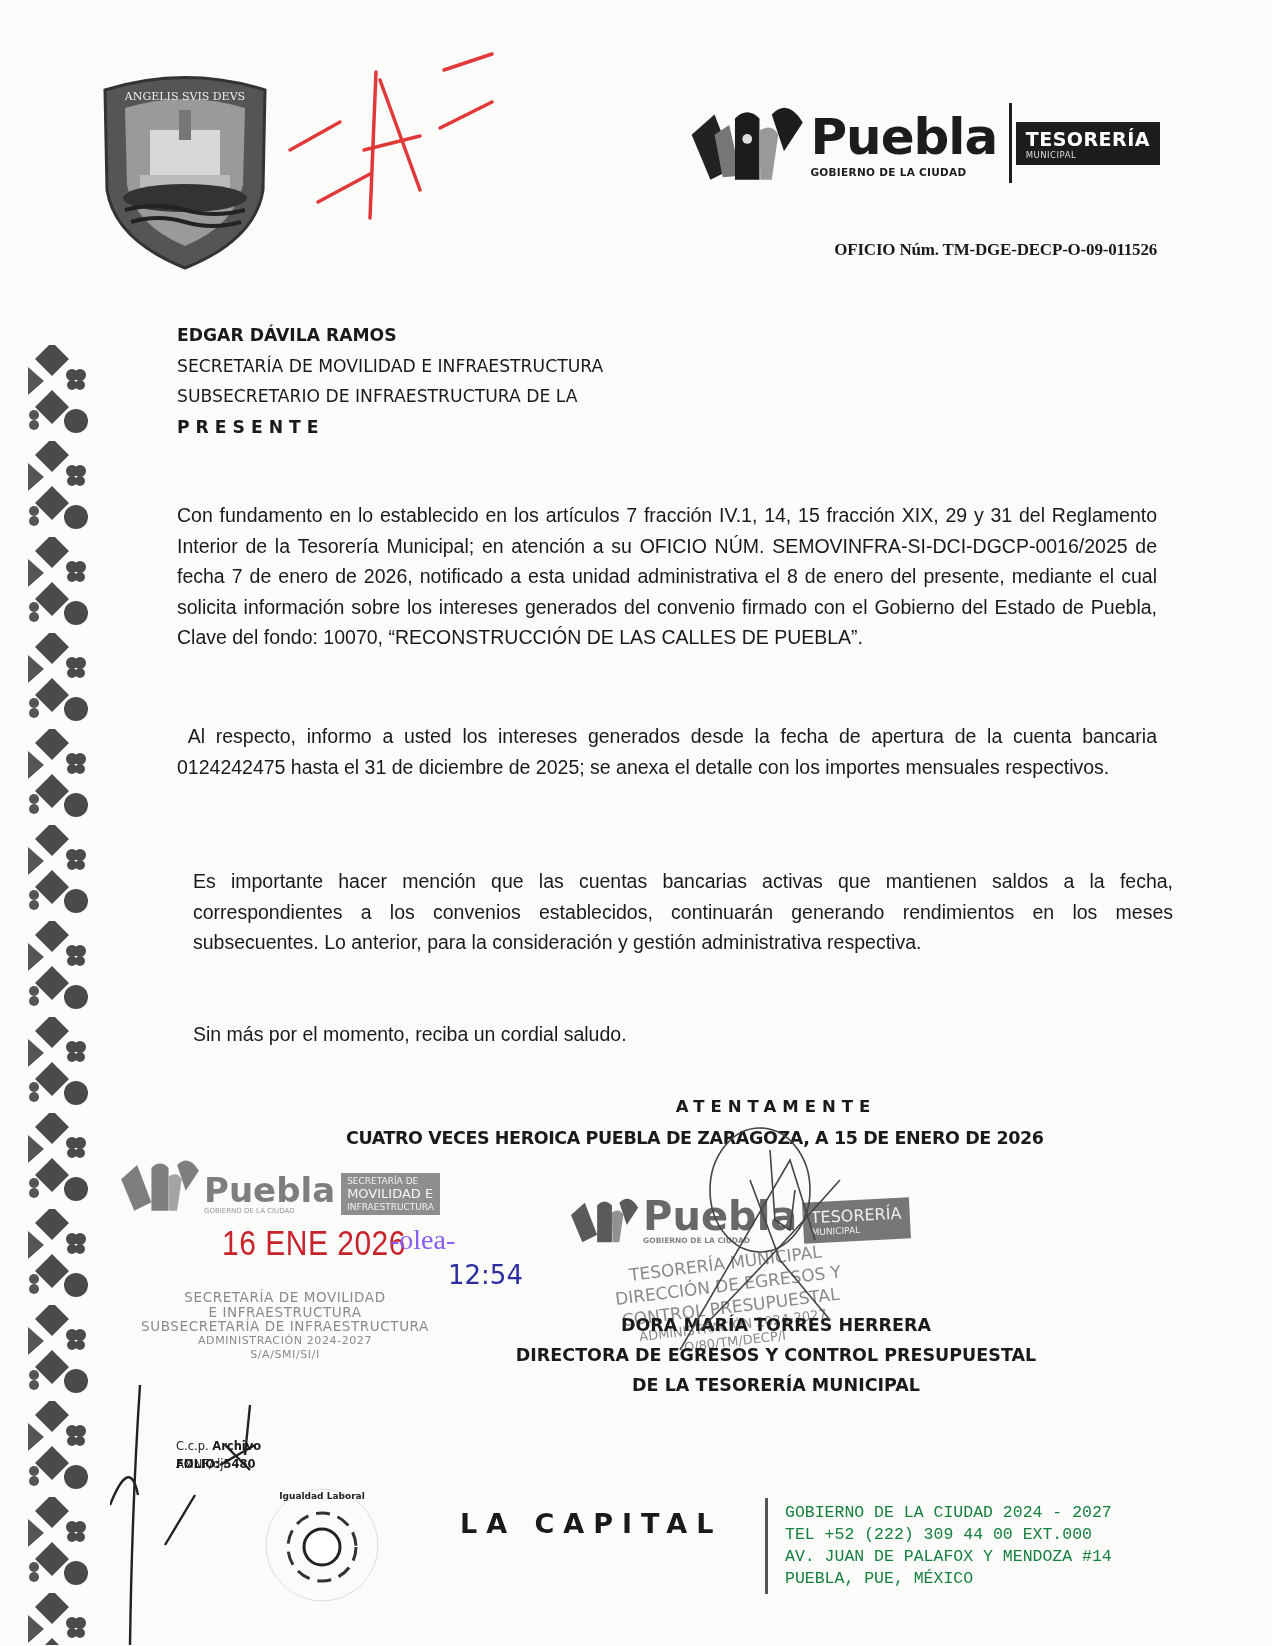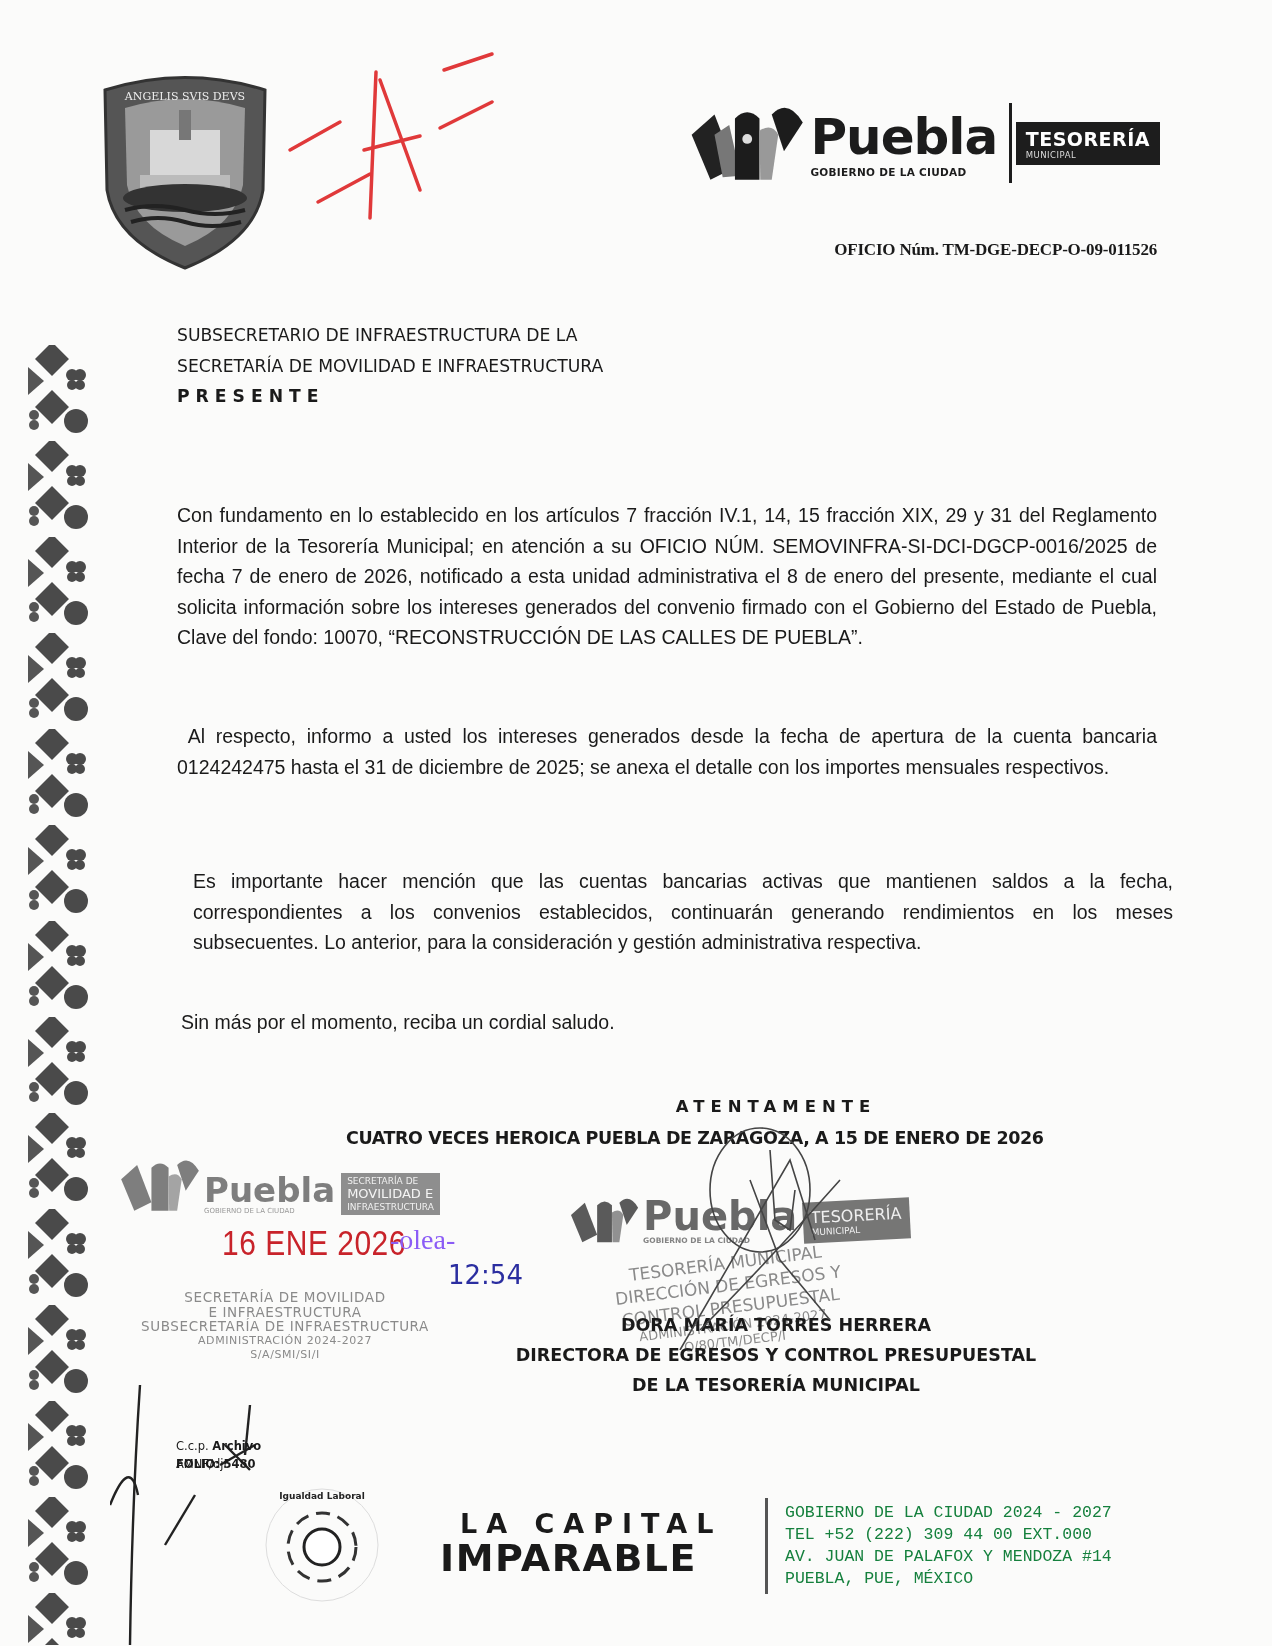--- a/index.html
+++ b/index.html
@@ -119,29 +119,30 @@
   <div style="width:3px; height:80px; background:#1d1d1d; margin:0 4px 0 12px;"></div>
   <div class="tes-box">
     <span class="tes-big">TESORERÍA</span>
     <span class="tes-small">MUNICIPAL</span>
   </div>
 </div>
 
 <div class="abs oficio">OFICIO Núm. TM-DGE-DECP-O-09-011526</div>
 
 <div class="abs recipient">
+  <div class="name">EDGAR DÁVILA RAMOS</div>
+  <div>SECRETARÍA DE MOVILIDAD E INFRAESTRUCTURA</div>
   <div>SUBSECRETARIO DE INFRAESTRUCTURA DE LA</div>
-  <div>SECRETARÍA DE MOVILIDAD E INFRAESTRUCTURA</div>
   <div class="presente">PRESENTE</div>
 </div>
 
 <p class="abs body-text p1" style="margin:0">Con fundamento en lo establecido en los artículos 7 fracción IV.1, 14, 15 fracción XIX,  29 y 31 del Reglamento Interior de la Tesorería Municipal; en atención a su OFICIO NÚM. SEMOVINFRA-SI-DCI-DGCP-0016/2025 de fecha 7 de enero de 2026, notificado a esta unidad administrativa el 8 de enero del presente, mediante el cual solicita información sobre los intereses generados del convenio firmado con el Gobierno del Estado de Puebla, Clave del fondo: 10070, “RECONSTRUCCIÓN DE LAS CALLES DE PUEBLA”.</p>
 <p class="abs body-text p2" style="margin:0; white-space:pre-wrap"> Al respecto, informo a usted los intereses generados desde la fecha de apertura de la cuenta bancaria 0124242475 hasta el 31 de diciembre de 2025; se anexa el detalle con los importes mensuales respectivos.</p>
 <p class="abs body-text p3" style="margin:16px">Es importante hacer mención que las cuentas bancarias activas que mantienen saldos a la fecha, correspondientes a los convenios establecidos, continuarán generando rendimientos en los meses subsecuentes. Lo anterior, para la consideración y gestión administrativa respectiva.</p>
-<p class="abs body-text p4" style="margin:4px">Sin más por el momento, reciba un cordial saludo.</p>
+<p class="abs body-text p4" style="margin:16px">Sin más por el momento, reciba un cordial saludo.</p>
 
 <div class="abs atentamente">ATENTAMENTE</div>
 <div class="abs place-date">CUATRO VECES HEROICA PUEBLA DE ZARAGOZA, A 15 DE ENERO DE 2026</div>
 
 <div class="abs stamp-left" style="display:flex; align-items:flex-end; opacity:0.75;">
   <svg width="80" height="60" viewBox="0 0 140 100">
     <path d="M2 40 L30 15 L55 80 L25 95 Z" fill="#555"></path>
     <path d="M55 20 Q70 5 85 20 L85 95 L55 95 Z" fill="#555"></path>
     <path d="M85 35 Q100 25 108 40 L100 95 L86 95 Z" fill="#888"></path>
     <path d="M100 15 Q120 -5 138 25 L115 60 Z" fill="#555"></path>
@@ -222,21 +223,20 @@
 
 <svg class="abs seal" viewBox="0 0 120 120">
   <circle cx="60" cy="60" r="56" fill="none" stroke="#ddd" stroke-width="1"></circle>
   <circle cx="60" cy="62" r="34" fill="none" stroke="#333" stroke-width="3" stroke-dasharray="14 8"></circle>
   <circle cx="60" cy="62" r="18" fill="#fff" stroke="#222" stroke-width="3"></circle>
   <text x="60" y="14" font-size="9" text-anchor="middle" font-family="DejaVu Sans, sans-serif" font-weight="bold" fill="#222">Igualdad Laboral</text>
 </svg>
 
 <div class="abs capital">
   <span class="l1">LA CAPITAL</span>
-  <span class="l2">IMPARABLE</span>
 </div>
 
 <div class="abs footer-bar"></div>
 <div class="abs footer-addr">
   <div>GOBIERNO DE LA CIUDAD 2024 - 2027</div>
   <div>TEL +52 (222) 309 44 00 EXT.000</div>
   <div>AV. JUAN DE PALAFOX Y MENDOZA #14</div>
   <div>PUEBLA, PUE, MÉXICO</div>
 </div>
 

